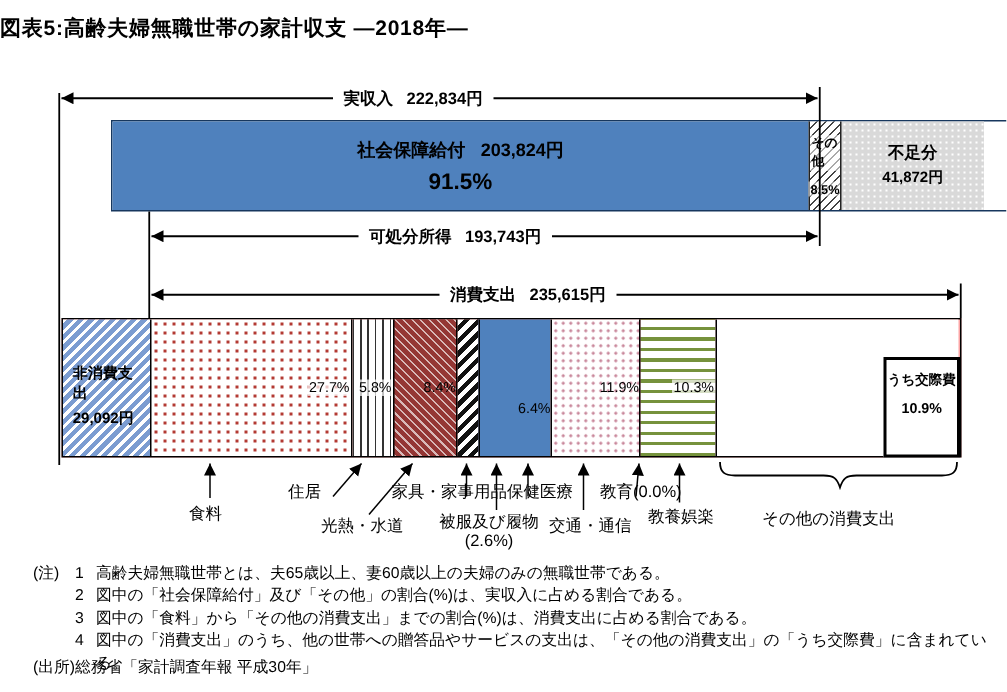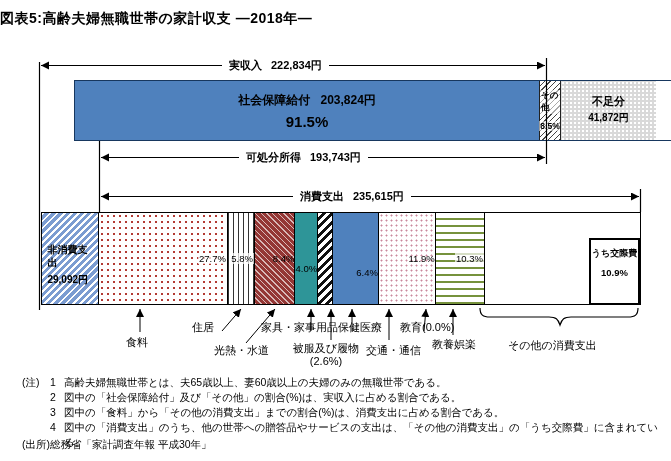--- a/index.html
+++ b/index.html
@@ -118,23 +118,20 @@
     </div>
     <div class="s-shoku">
       <span>27.7%</span>
     </div>
     <div class="s-jukyo">
       <span>5.8%</span>
     </div>
     <div class="s-konetsu">
       <span>8.4%</span>
     </div>
-    <div class="s-kagu">
-      <span>4.0%</span>
-    </div>
     <div class="s-hifuku"></div>
     <div class="s-hoken">
       <span>6.4%</span>
     </div>
     <div class="s-kotsu">
       <span>11.9%</span>
     </div>
     <div class="s-kyoyo">
       <span>10.3%</span>
     </div>

